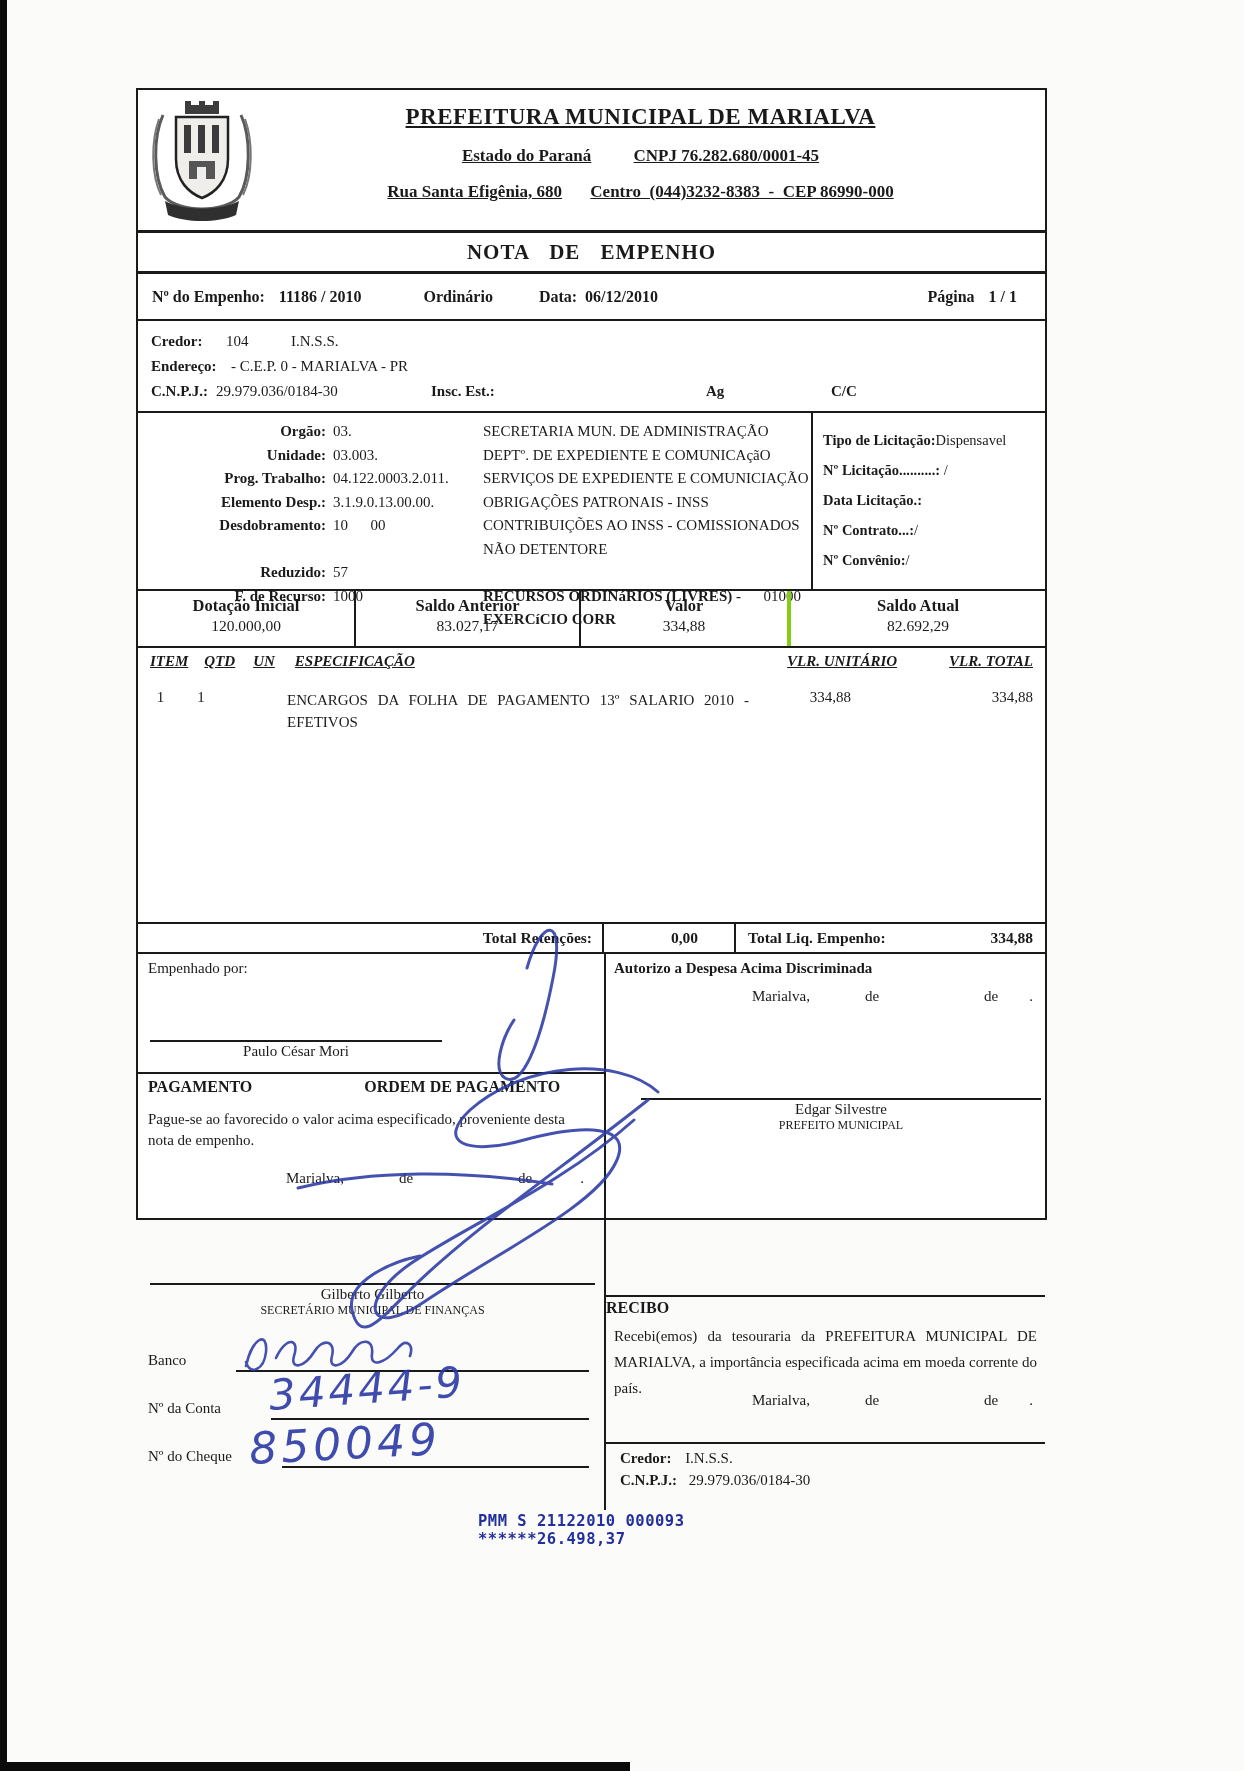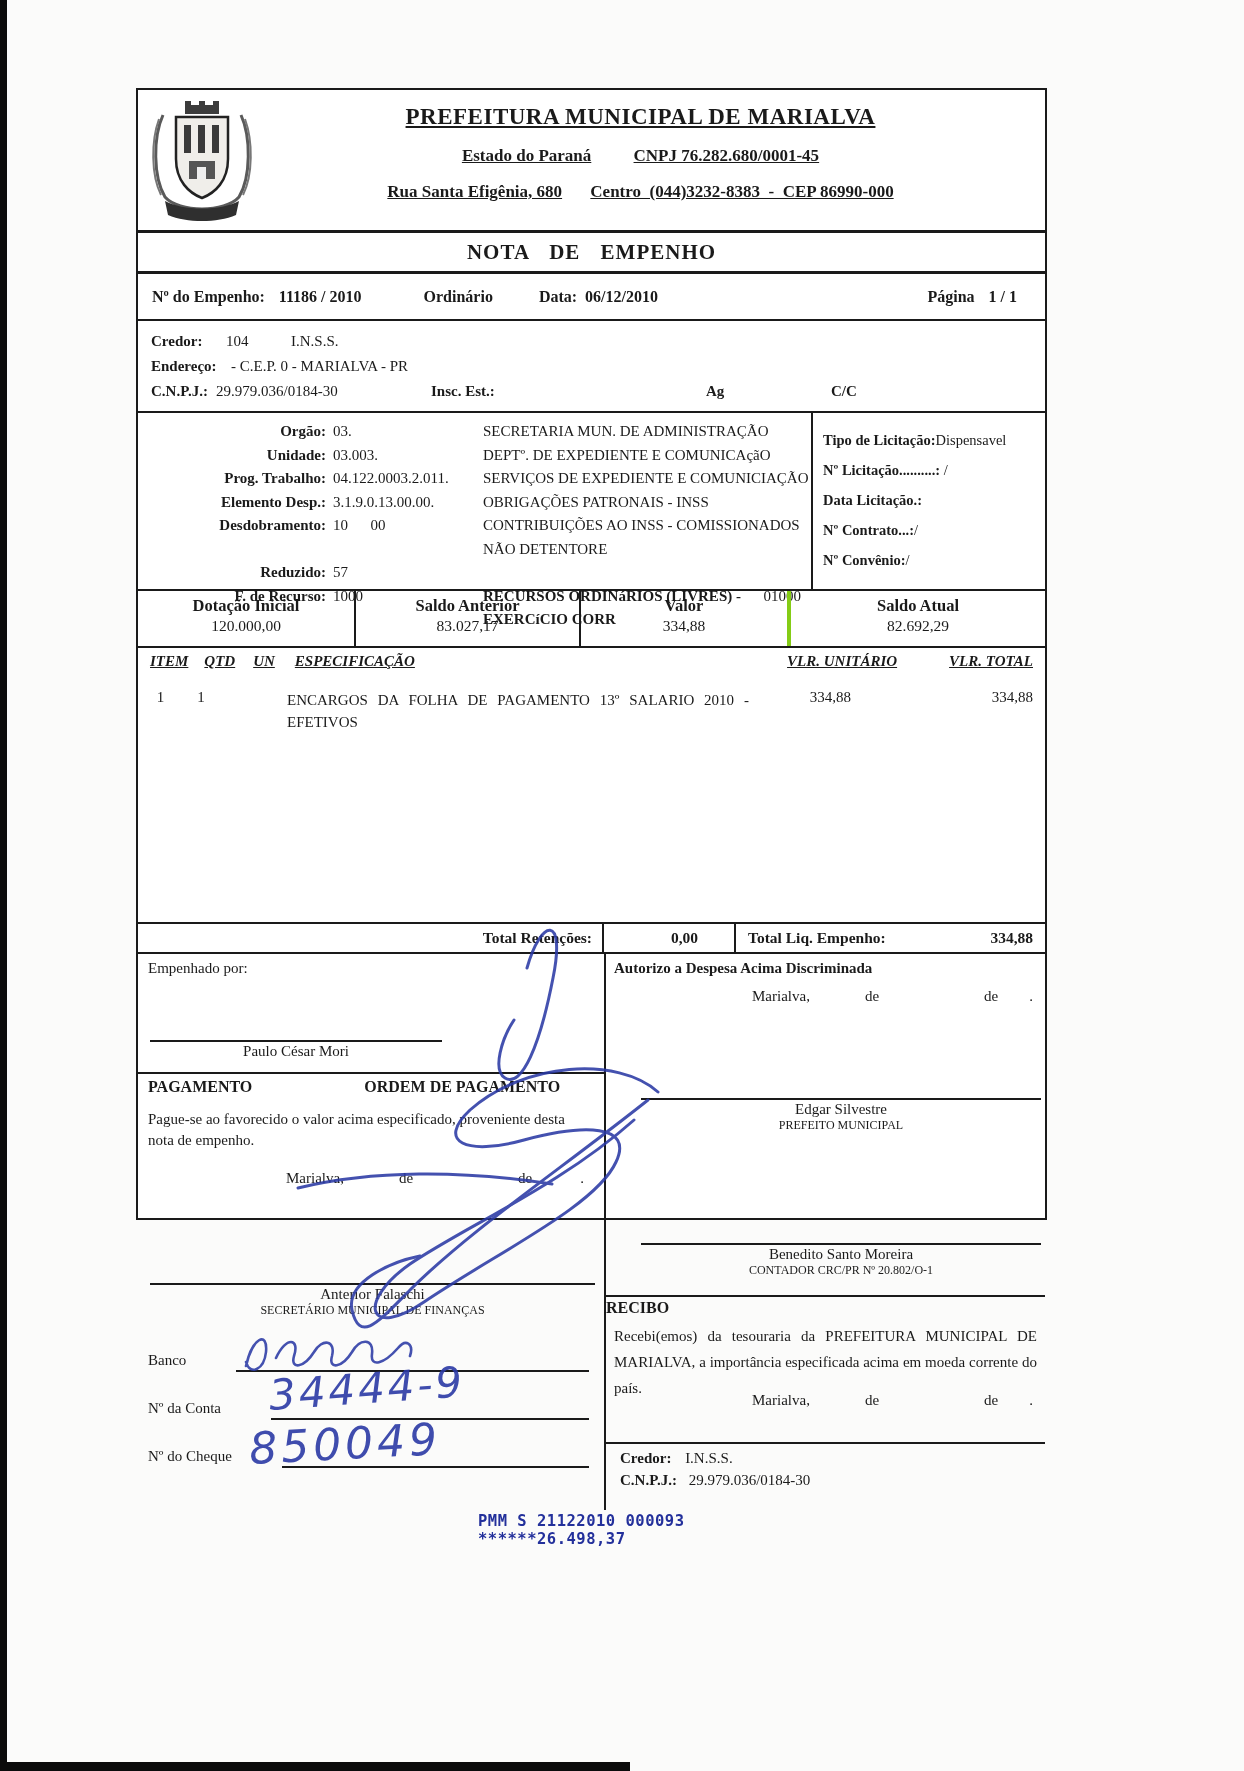--- a/index.html
+++ b/index.html
@@ -312,21 +312,21 @@
 
       <div class="dateline" style="left:148px;top:216px;right:20px;">
         <span>Marialva,</span>
         <span class="dl-de1">de</span>
         <span class="dl-de2">de</span>
         <span class="dl-dot">.</span>
       </div>
 
       <div class="sigblock" style="left:12px;top:329px;width:445px;">
         <div class="sigline"></div>
-        <div>Anterior Falaschi</div>
+        <div>Gilberto Gilberto</div>
         <div class="sig-title">SECRETÁRIO MUNICIPAL DE FINANÇAS</div>
       </div>
 
       <div class="hwrow" style="left:10px;top:398px;right:15px;">
         <span>Banco</span>
         <span class="uline"></span>
       </div>
       <div class="hwrow" style="left:10px;top:494px;right:15px;">
         <span>Nº do Cheque</span>
         <span class="uline"></span>
@@ -346,25 +346,20 @@
         <span class="dl-de2">de</span>
         <span class="dl-dot">.</span>
       </div>
 
       <div class="sigblock" style="left:35px;top:144px;width:400px;">
         <div class="sigline"></div>
         <div>Edgar Silvestre</div>
         <div class="sig-title">PREFEITO MUNICIPAL</div>
       </div>
 
-      <div class="sigblock" style="left:35px;top:289px;width:400px;">
-        <div class="sigline"></div>
-        <div>Benedito Santo Moreira</div>
-        <div class="sig-title">CONTADOR CRC/PR Nº 20.802/O-1</div>
-      </div>
 
       <div class="hdivider" style="top:341px;"></div>
       <div class="abs bold center" style="left:0;right:0;top:345px;font-size:16px;">RECIBO</div>
       <div class="abs recibo-par" style="left:8px;right:8px;top:369px;">Recebi(emos) da tesouraria da PREFEITURA MUNICIPAL DE MARIALVA, a importância especificada acima em moeda corrente do país.</div>
 
       <div class="dateline" style="left:146px;top:438px;right:12px;">
         <span>Marialva,</span>
         <span class="dl-de1">de</span>
         <span class="dl-de2">de</span>
         <span class="dl-dot">.</span>

